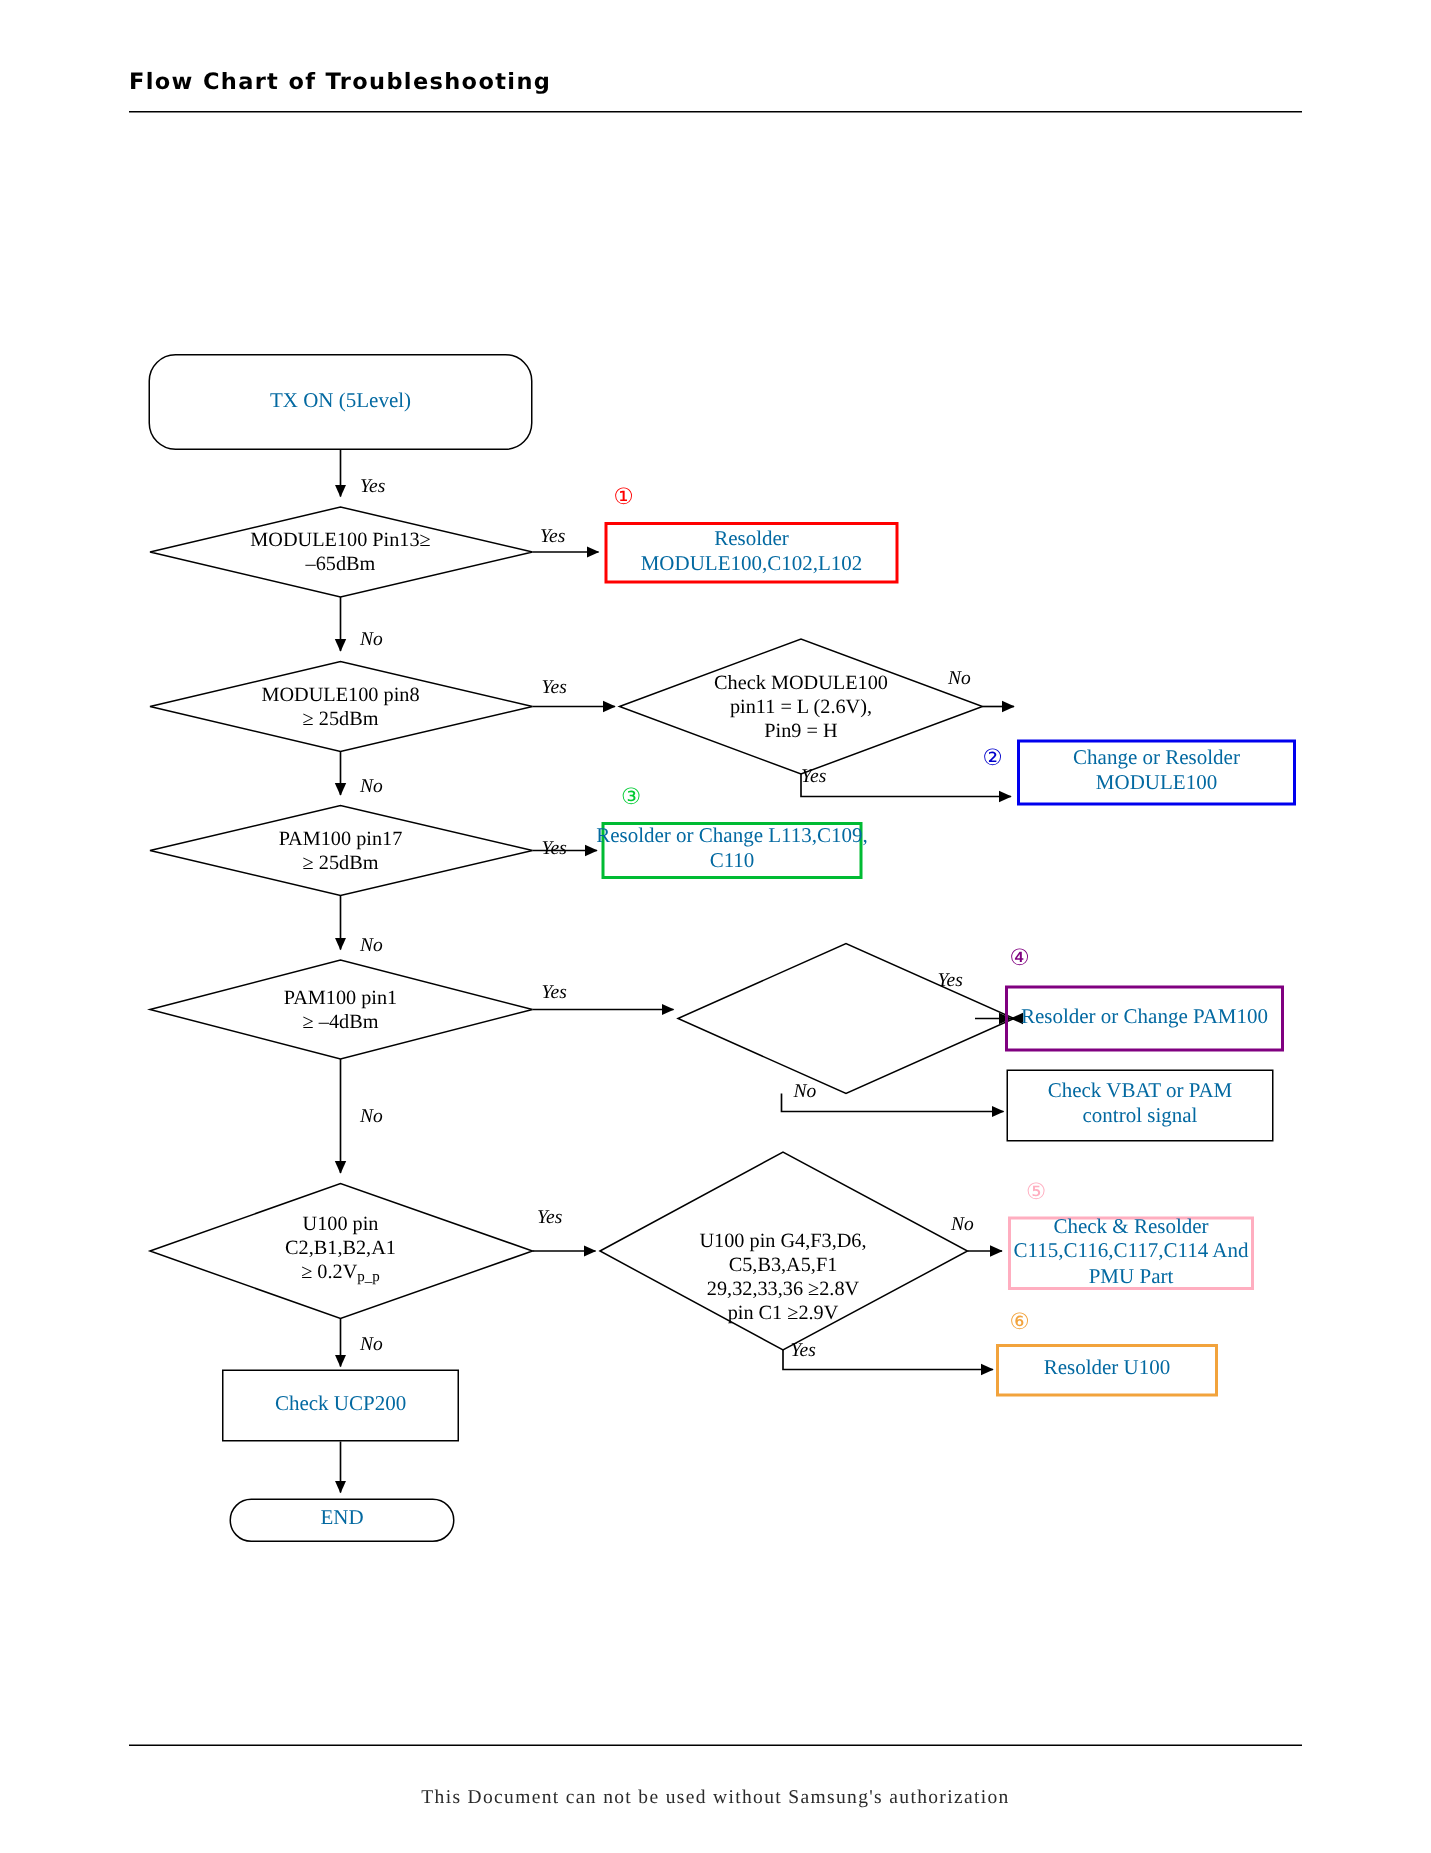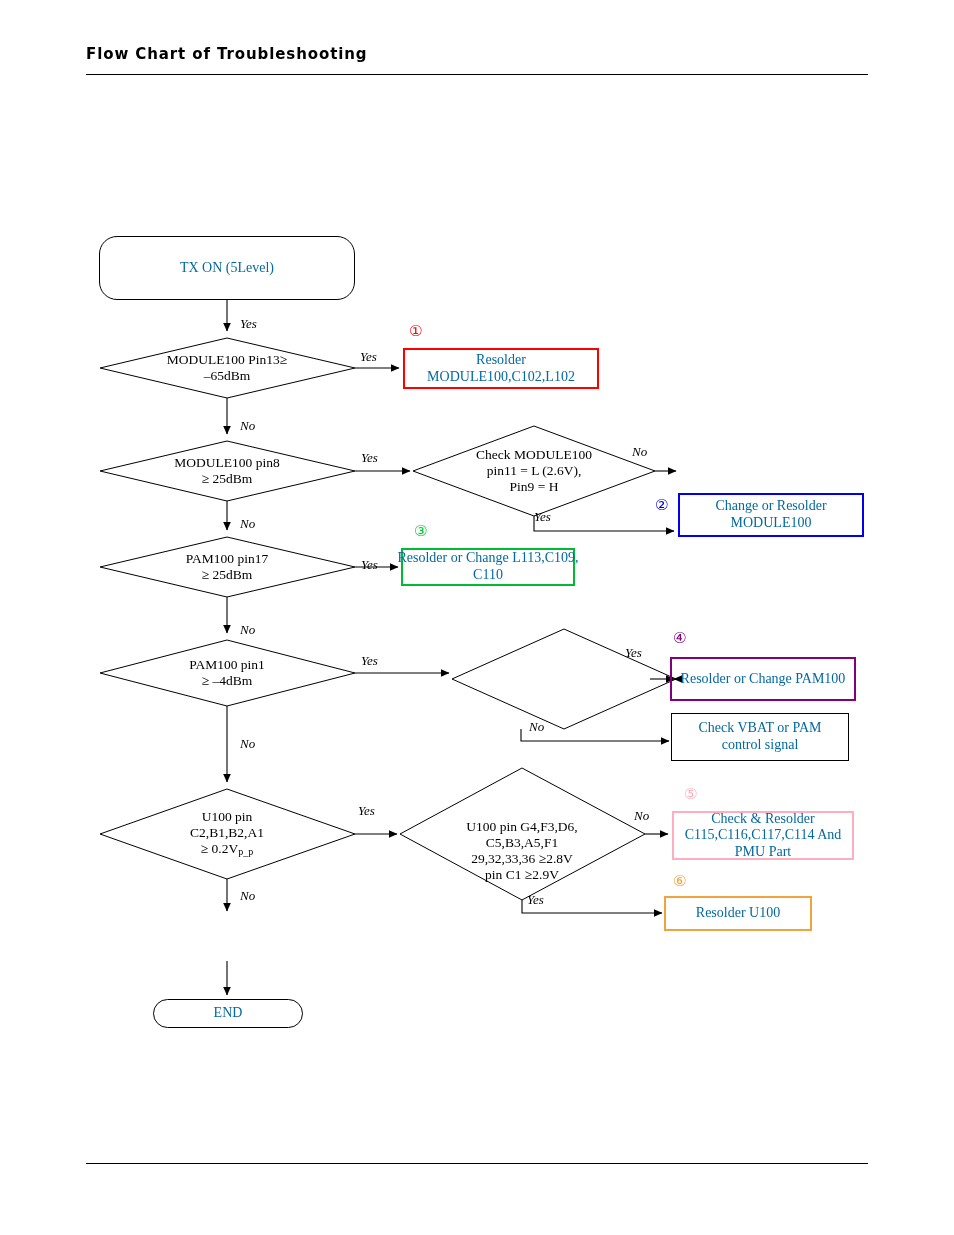--- a/index.html
+++ b/index.html
@@ -269,34 +269,37 @@
   </div>
   <div class="marker" style="left:673px; top:631px; color:#800080;">④</div>
 
   <div class="node rectnode" style="left:671px; top:713px; width:178px; height:48px;">
     <div>
       <div>Check VBAT or PAM</div>
       <div>control signal</div>
     </div>
   </div>
 
-  <div class="node colorbox" style="left:672px; top:811px; width:182px; height:49px; border-color:#ffaec0;">
+  <div class="node colorbox" style="left:672px; top:811px; width:164px; height:49px; border-color:#ffaec0;">
     <div>
       <div>Check &amp; Resolder</div>
       <div>C115,C116,C117,C114 And</div>
       <div>PMU Part</div>
     </div>
   </div>
   <div class="marker" style="left:684px; top:787px; color:#ffaec0;">⑤</div>
 
   <div class="node colorbox" style="left:664px; top:896px; width:148px; height:35px; border-color:#f2a33c;">
     <span>Resolder U100</span>
   </div>
   <div class="marker" style="left:673px; top:874px; color:#f2a33c;">⑥</div>
 
+  <div class="node rectnode" style="left:148px; top:913px; width:158px; height:48px;">
+    <span>Check UCP200</span>
+  </div>
 
   <div class="node terminator" style="left:153px; top:999px; width:150px; height:29px;">
     <span>END</span>
   </div>
 
   <div class="elabel" style="left:240px; top:316px;">Yes</div>
   <div class="elabel" style="left:360px; top:349px;">Yes</div>
   <div class="elabel" style="left:240px; top:418px;">No</div>
 
   <div class="elabel" style="left:361px; top:450px;">Yes</div>
@@ -311,14 +314,15 @@
   <div class="elabel" style="left:240px; top:736px;">No</div>
   <div class="elabel" style="left:625px; top:645px;">Yes</div>
   <div class="elabel" style="left:529px; top:719px;">No</div>
 
   <div class="elabel" style="left:358px; top:803px;">Yes</div>
   <div class="elabel" style="left:240px; top:888px;">No</div>
   <div class="elabel" style="left:634px; top:808px;">No</div>
   <div class="elabel" style="left:527px; top:892px;">Yes</div>
 
   <div class="ftr-rule"></div>
+  <div class="ftr-text">This Document can not be used without Samsung's authorization</div>
 
 </div>
 
 </body></html>

